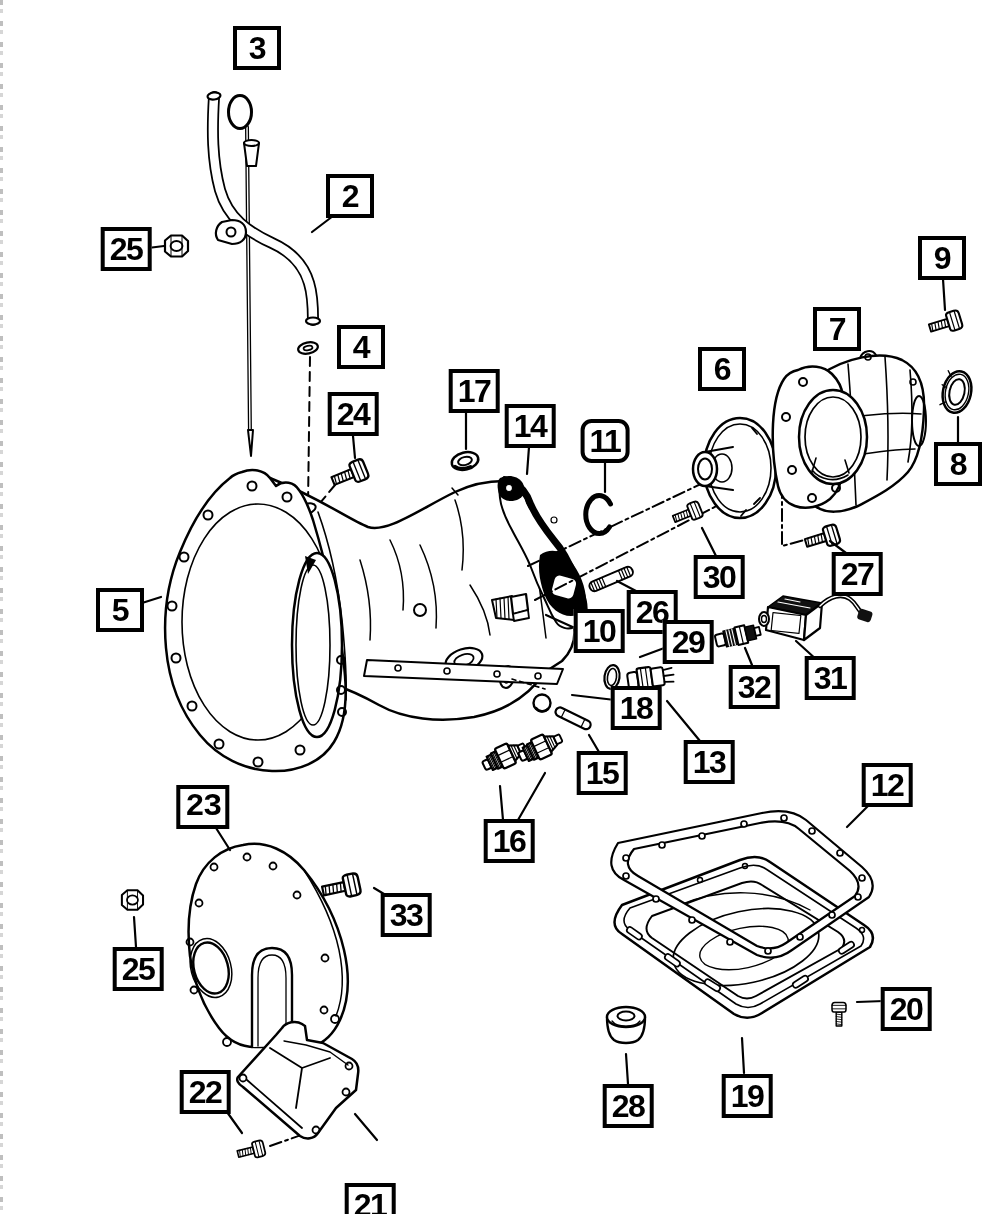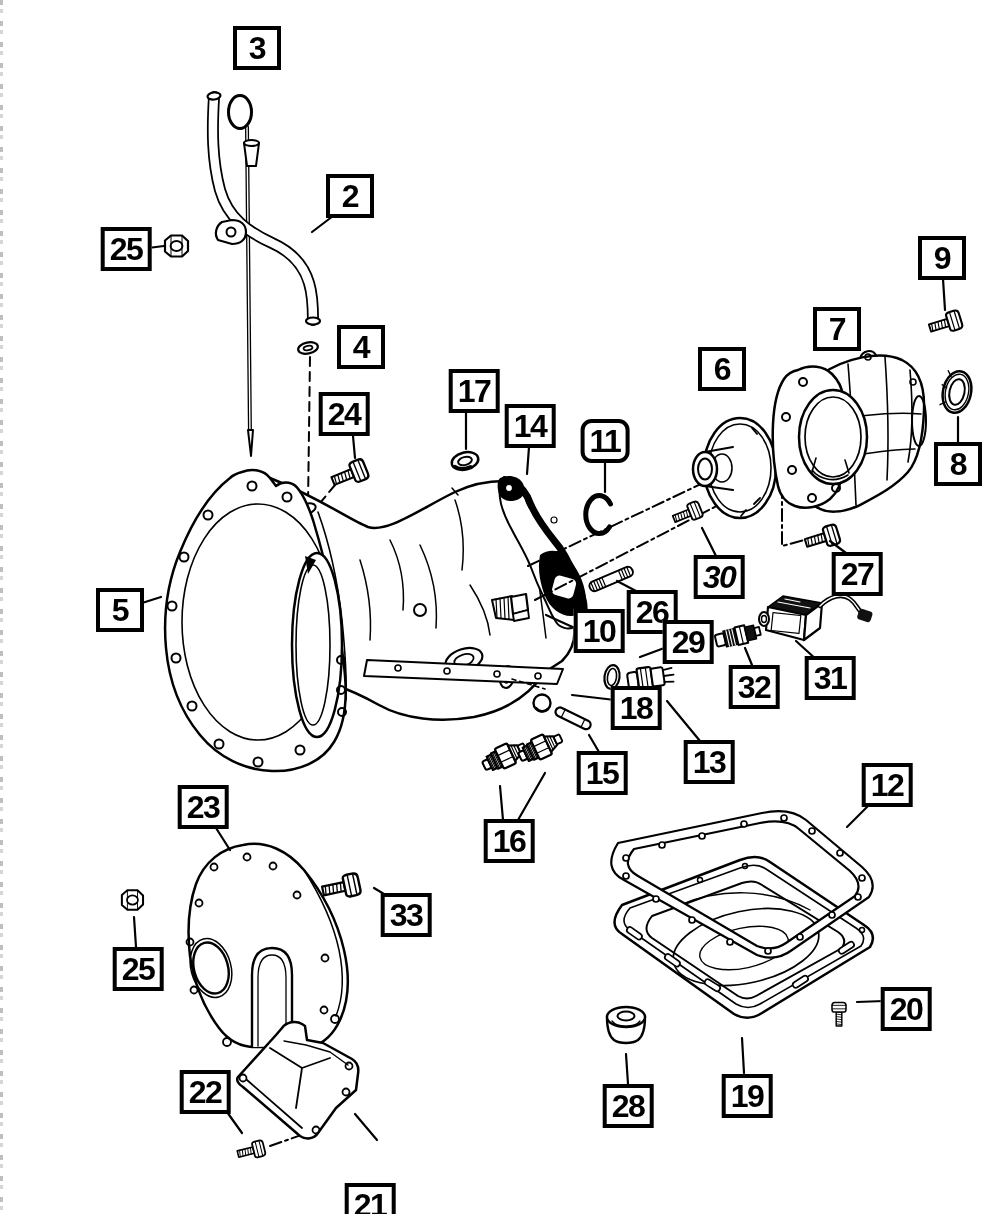--- a/index.html
+++ b/index.html
@@ -423,27 +423,27 @@
       <div class="callout" style="left: 709px; top: 762px;">13</div>
       <div class="callout" style="left: 530px; top: 426px;">14</div>
       <div class="callout" style="left: 602px; top: 773px;">15</div>
       <div class="callout" style="left: 509px; top: 841px;">16</div>
       <div class="callout" style="left: 466px; top: 391px; margin-left: 8px;">17</div>
       <div class="callout" style="left: 636px; top: 708px;">18</div>
       <div class="callout" style="left: 747px; top: 1064px; margin-top: 32px;">19</div>
       <div class="callout" style="left: 906px; top: 1001px; margin-top: 8px;">20</div>
       <div class="callout" style="left: 370px; top: 1157px; margin-top: 48px;">21</div>
       <div class="callout" style="left: 205px; top: 1092px;">22</div>
-      <div class="callout" style="left: 203px; top: 807px;">23</div>
-      <div class="callout" style="left: 344px; top: 414px;">24</div>
+      <div class="callout" style="left: 203px; top: 807px; font-family: Liberation Mono, monospace;">23</div>
+      <div class="callout" style="left: 353px; top: 414px;">24</div>
       <div class="callout" style="left: 126px; top: 249px;">25</div>
       <div class="callout" style="left: 138px; top: 969px;">25</div>
       <div class="callout" style="left: 652px; top: 612px;">26</div>
       <div class="callout" style="left: 857px; top: 574px;">27</div>
       <div class="callout" style="left: 628px; top: 1106px;">28</div>
       <div class="callout" style="left: 688px; top: 642px;">29</div>
-      <div class="callout" style="left: 719px; top: 577px; font-style: italic;">30</div>
+      <div class="callout" style="left: 719px; top: 577px;">30</div>
       <div class="callout" style="left: 830px; top: 678px;">31</div>
       <div class="callout" style="left: 754px; top: 687px; text-align: center;">32</div>
       <div class="callout" style="left: 406px; top: 915px;">33</div>
     </div>
 <div class="scan-artifact"></div>
 </div>
 
 </body></html>

